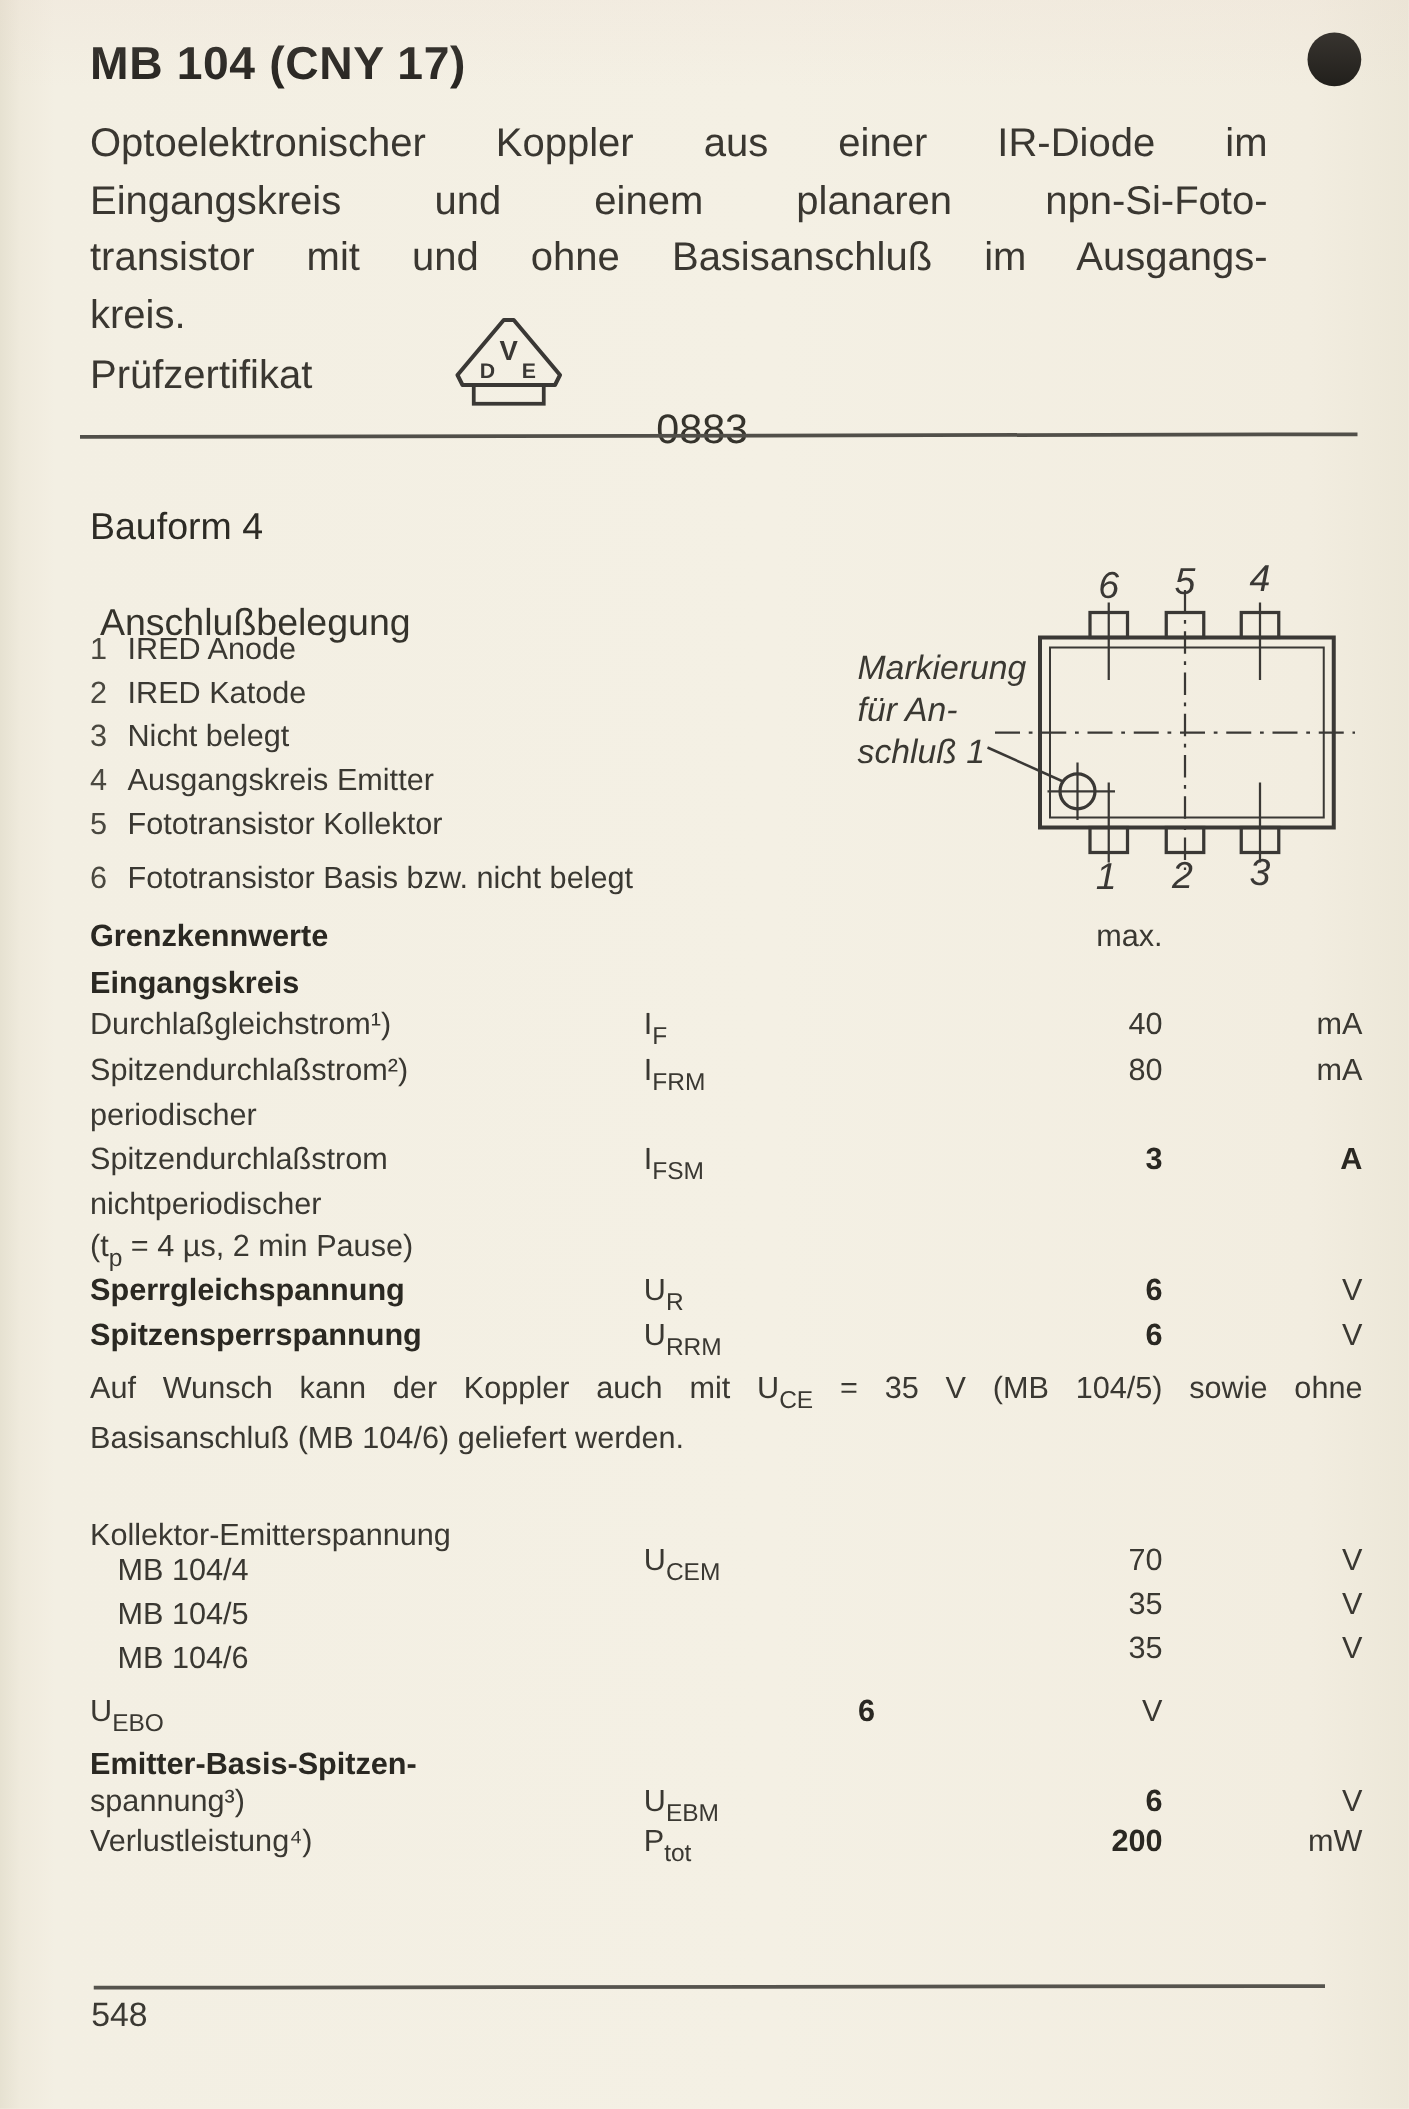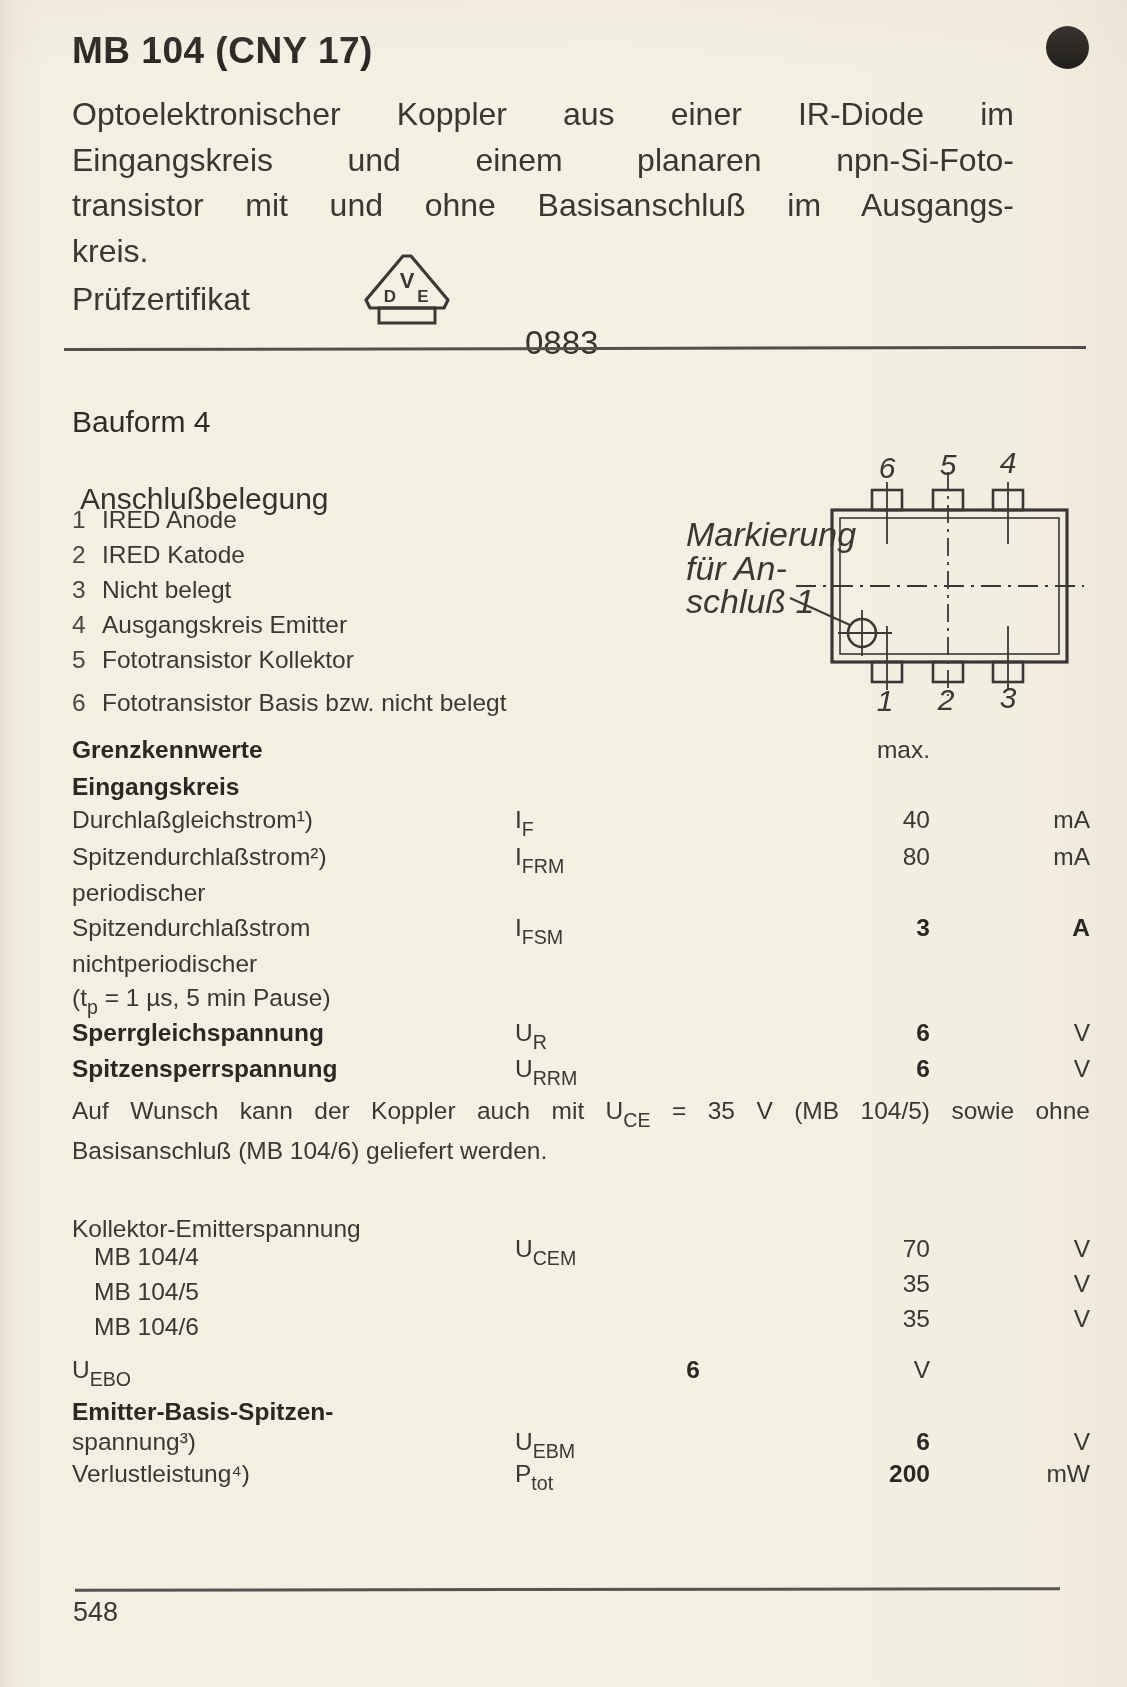--- a/index.html
+++ b/index.html
@@ -20,21 +20,21 @@
   .desc { left:72px; top:92px; width:942px; font-size:32px; line-height:45.5px; color:#3a3731; }
   .jl { text-align:justify; text-align-last:justify; }
   .cert-label { left:72px; top:281px; font-size:32px; color:#3a3731; }
   .cert-num { left:525px; top:284px; font-size:33px; color:#35332c;margin-top:40px; }
   .rule-top { left:64px; top:347px; width:1022px; height:3px; background:#514f49; transform:rotate(-0.12deg); }
   .bauform { left:72px; top:405px; font-size:30px; color:#2d2b25; }
   .anschluss { left:80px; top:459px; font-size:30px; color:#35332c;margin-top:23px; }
   .pinrow { position:absolute; left:72px; font-size:24.5px; color:#3a3832; white-space:nowrap; }
   .pinnum { display:inline-block; width:30px; color:#4a4840; }
   .diagram-svg { left:620px; top:408px; }
-  .marking { left:686px; top:518px; font-size:34px; line-height:33.5px; font-style:italic; color:#3a3832; }
+  .marking { left:686px; top:518px; font-size:27px; line-height:33.5px; font-style:italic; color:#3a3832; }
   .trow { position:absolute; left:72px; width:1018px; display:grid;
           grid-template-columns:443px 185px 230px 160px; font-size:24.5px; color:#3a3832; }
   .c-val { text-align:right; }
   .c-unit { text-align:right; }
   .b { font-weight:bold; color:#2a2822; }
   .sym sub, .inlsub { font-size:0.8em; }
   sub { position:relative; top:2px; }
   .lift { position:relative; top:-8px; }
   .indent { padding-left:22px; }
   .notewrap { position:absolute; left:72px; width:1018px; font-size:24.5px; color:#3a3832; }
@@ -161,21 +161,21 @@
   <div class="trow" style="top:914px">
     <span>Spitzendurchlaßstrom</span>
     <span class="sym"><span>I</span><sub>FSM</sub></span>
     <span class="c-val b">3</span>
     <span class="c-unit b">A</span>
   </div>
   <div class="trow" style="top:950px">
     <span>nichtperiodischer</span>
   </div>
   <div class="trow" style="top:984px">
-    <span><span>(t</span><sub class="inlsub">p</sub><span> = 1 µs, 5 min Pause)</span></span>
+    <span><span>(t</span><sub class="inlsub">p</sub><span> = 4 µs, 2 min Pause)</span></span>
   </div>
   <div class="trow" style="top:1019px">
     <span class="b">Sperrgleichspannung</span>
     <span class="sym"><span>U</span><sub>R</sub></span>
     <span class="c-val b">6</span>
     <span class="c-unit">V</span>
   </div>
   <div class="trow" style="top:1055px">
     <span class="b">Spitzensperrspannung</span>
     <span class="sym"><span>U</span><sub>RRM</sub></span>

